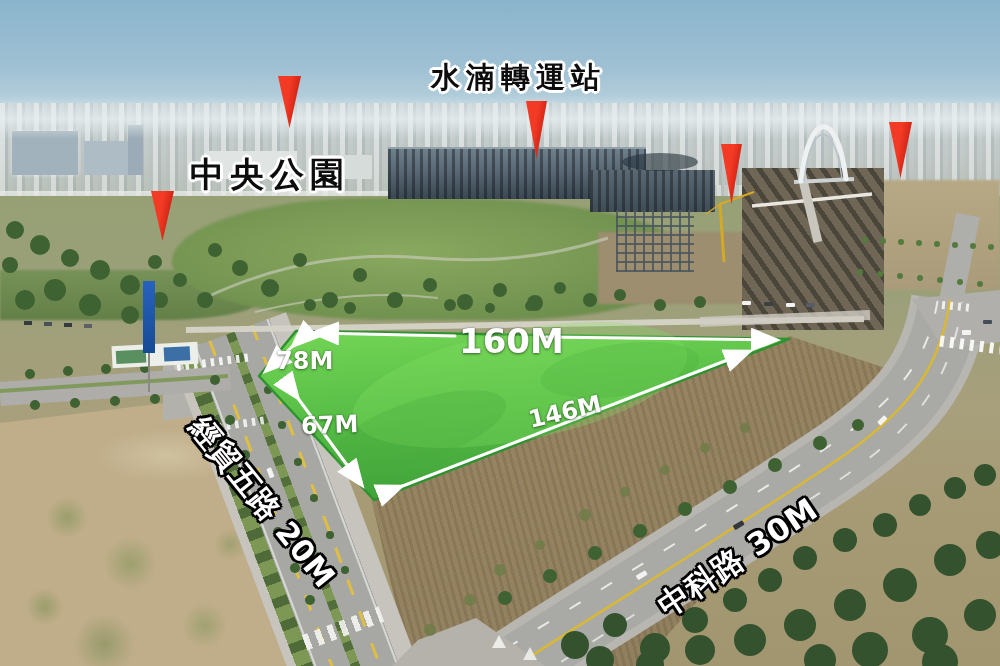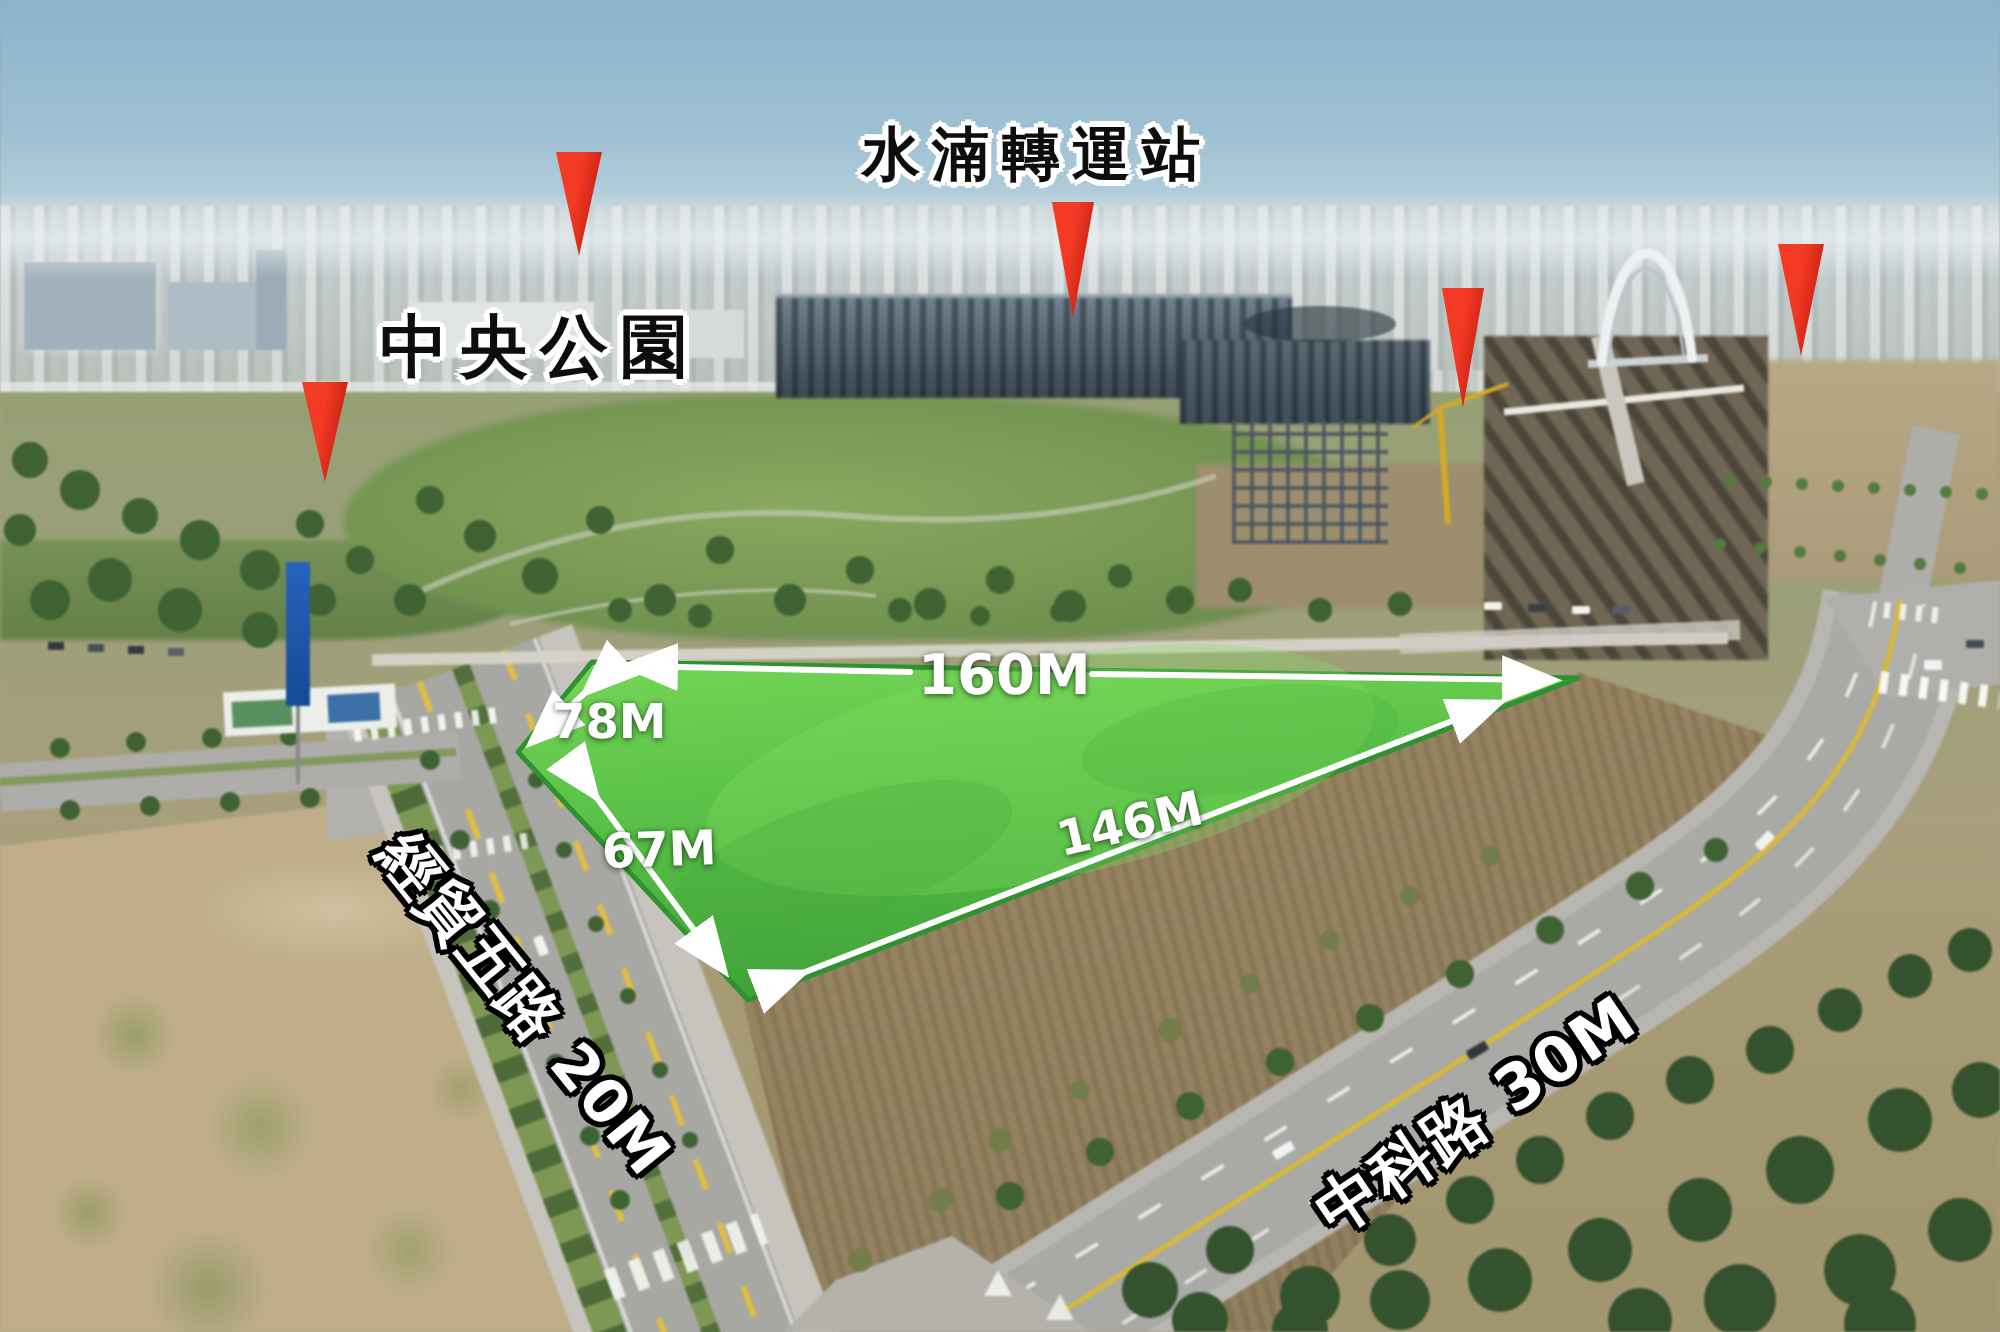--- a/index.html
+++ b/index.html
@@ -338,21 +338,21 @@
     <ellipse cx="620" cy="370" rx="80" ry="26" fill="#49aa3c" opacity=".25" transform="rotate(-8 620 370)"></ellipse>
     <g stroke="#ffffff" stroke-width="3" stroke-linecap="round" fill="none">
       <path d="M455,336 L315,333" marker-end="url(#aw)"></path>
       <path d="M546,337 L775,340" marker-end="url(#aw)"></path>
       <path d="M294,345 L267,370" marker-start="url(#aw)" marker-end="url(#aw)"></path>
       <path d="M297,397 L361,484" marker-start="url(#aw)" marker-end="url(#aw)"></path>
       <path d="M400,487 L748,352" marker-start="url(#aw)" marker-end="url(#aw)"></path>
     </g>
   </svg>
 
-  <div class="meas" style="left:459px;top:321px;font-size:28px;">160M</div>
+  <div class="meas" style="left:459px;top:321px;font-size:34px;">160M</div>
   <div class="meas" style="left:276px;top:347px;font-size:24px;">78M</div>
   <div class="meas" style="left:301px;top:411px;font-size:24px;transform:rotate(-2deg);">67M</div>
   <div class="meas" style="left:528px;top:398px;font-size:24px;transform:rotate(-13deg);">146M</div>
 
   <div class="rarw" style="left:278px;top:76px;height:52px;"></div>
   <div class="rarw" style="left:526px;top:101px;height:58px;width:21px;"></div>
   <div class="rarw" style="left:889px;top:122px;height:56px;"></div>
   <div class="rarw" style="left:721px;top:144px;height:60px;width:21px;"></div>
   <div class="rarw" style="left:151px;top:191px;height:50px;"></div>
 

